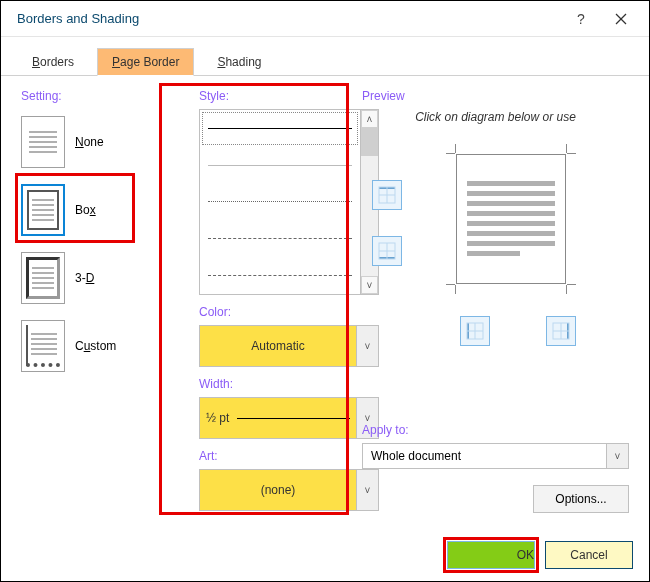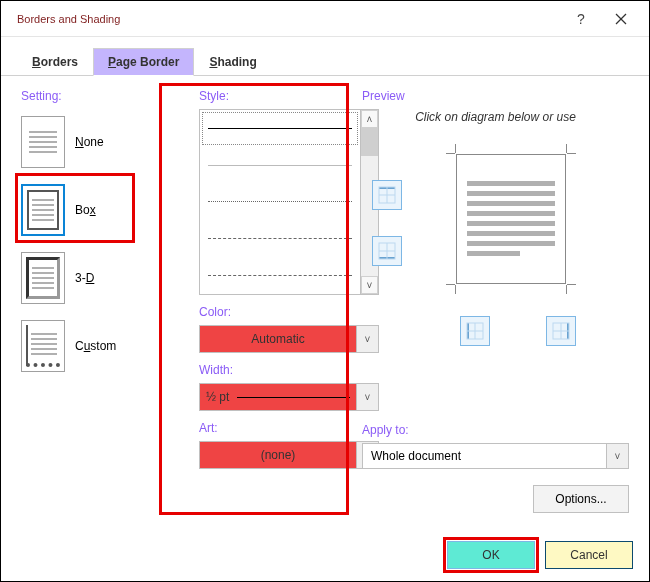--- a/index.html
+++ b/index.html
@@ -1,23 +1,23 @@
 <!DOCTYPE html>
 <html><head>
 <meta charset="utf-8">
 <style>
   * { box-sizing: border-box; font-family: "Segoe UI", Tahoma, sans-serif; font-size: 12px; }
   body { margin: 0; background: #fff; }
   .window { width: 650px; height: 582px; border: 1px solid #000; position: relative; background: #fff; }
   .titlebar { height: 36px; display: flex; align-items: center; padding: 0 8px 0 16px; border-bottom: 1px solid #e5e5e5; }
-  .titlebar .title { flex: 1; font-size: 11px; color: #7f1d1d; }
+  .titlebar .title { flex: 1; font-size: 13px; color: #0c4a6e; }
   .titlebar .ctl { width: 40px; height: 36px; display: flex; align-items: center; justify-content: center; font-size: 14px; color: #444; }
-  .tabs { display: flex; padding: 10px 16px 0 16px; border-bottom: 1px solid #d0d0d0; gap: 0; font-weight: bold; }
+  .tabs { display: flex; padding: 10px 16px 0 16px; border-bottom: 1px solid #d0d0d0; gap: 8px; }
   .tab { padding: 6px 14px 6px 14px; color: #333; border: 1px solid transparent; position: relative; top: 1px; background: transparent; }
-  .tab.active { border: 1px solid #d0d0d0; border-bottom-color: #fff; background: #c4b5fd; }
+  .tab.active { border: 1px solid #d0d0d0; border-bottom-color: #fff; background: #fdba74; }
   .tab u { text-decoration: underline; }
   .content { position: absolute; top: 80px; left: 16px; right: 16px; bottom: 60px; }
   .lbl { color: #8b5cf6; margin-bottom: 6px; }
 
   
   .setting-col { position: absolute; left: 4px; top: 8px; width: 120px; }
   .setting-row { display: flex; align-items: center; gap: 10px; margin-top: 10px; height: 58px; }
   .thumb { width: 44px; height: 52px; border: 1px solid #a0a0a0; background: #fff; display: flex; align-items: center; justify-content: center; padding: 4px; }
   .thumb.selected { border: 2px solid #0a84d6; }
   .thumb-inner { width: 100%; height: 100%; position: relative; display: flex; flex-direction: column; justify-content: center; gap: 3px; padding: 3px; }
@@ -41,21 +41,21 @@
   .ln-thin { width: 100%; height: 1px; background: #bbb; }
   .ln-dot { width: 100%; border-top: 1px dotted #666; }
   .ln-dash { width: 100%; border-top: 1px dashed #666; }
   .ln-dashdot { width: 100%; border-top: 1px dashed #666; position: relative; }
   .sl-scroll { width: 18px; border-left: 1px solid #c0c0c0; display: flex; flex-direction: column; background: #f0f0f0; }
   .sl-btn { height: 18px; display: flex; align-items: center; justify-content: center; color: #555; background: #f8f8f8; border: 1px solid #d0d0d0; }
   .sl-track { flex: 1; background: #f0f0f0; position: relative; }
   .sl-thumb { position: absolute; top: 0; left: 0; right: 0; height: 28px; background: #cfcfcf; }
 
   .sect { margin-top: 10px; }
-  .combo { display: flex; border: 1px solid #c0c0c0; height: 28px; background: #ef4444; }
+  .combo { display: flex; border: 1px solid #c0c0c0; height: 42px; background: #fde047; }
   .combo .cv { flex: 1; display: flex; align-items: center; justify-content: center; color: #333; gap: 8px; padding: 0 6px; }
   .combo .arrow { width: 22px; border-left: 1px solid #c0c0c0; background: #efefef; display: flex; align-items: center; justify-content: center; }
   .chev { font-size: 10px; color: #555; }
   .width-line { flex: 1; height: 1px; background: #000; }
 
   
   .prev-col { position: absolute; left: 345px; top: 8px; right: 4px; }
   .prev-hint { text-align: center; color: #333; line-height: 1.4; padding: 0 10px; font-style: italic; }
   .prev-area { position: relative; height: 180px; margin-top: 10px; }
   .pv-btn { position: absolute; width: 30px; height: 30px; border: 1px solid #7db7e5; background: #eaf4fc; display:flex; align-items:center; justify-content:center;}
@@ -67,21 +67,21 @@
 
   .apply-row { position:absolute; left:345px; right:4px; top:342px; }
   .apply-combo { display:flex; border:1px solid #c0c0c0; height:26px; background:#fff; margin-top:4px;}
   .apply-combo .cv { flex:1; display:flex; align-items:center; padding:0 8px;}
   .apply-combo .arrow { width:22px; border-left:1px solid #c0c0c0; background:#efefef; display:flex; align-items:center; justify-content:center;}
   .options-btn { position:absolute; right:4px; top:404px; width:96px; height:28px; border:1px solid #c0c0c0; background:#f3f3f3; display:flex; align-items:center; justify-content:center;}
 
   
   .bottom { position:absolute; bottom:12px; right:16px; display:flex; gap:10px;}
   .btn { width:88px; height:28px; border:1px solid #0c4a6e; background:#fef9c3; display:flex; align-items:center; justify-content:center; color:#333;}
-  .btn.primary { border:1px solid #7db7e5; background:#5eead4;}
+  .btn.primary { border:1px solid #7db7e5; background:#84cc16;justify-content:flex-end;}
 </style>
 </head>
 <body>
 
 <div class="window">
 
   <div class="titlebar">
     <div class="title">Borders and Shading</div>
     <div class="ctl">?</div>
     <div class="ctl">

